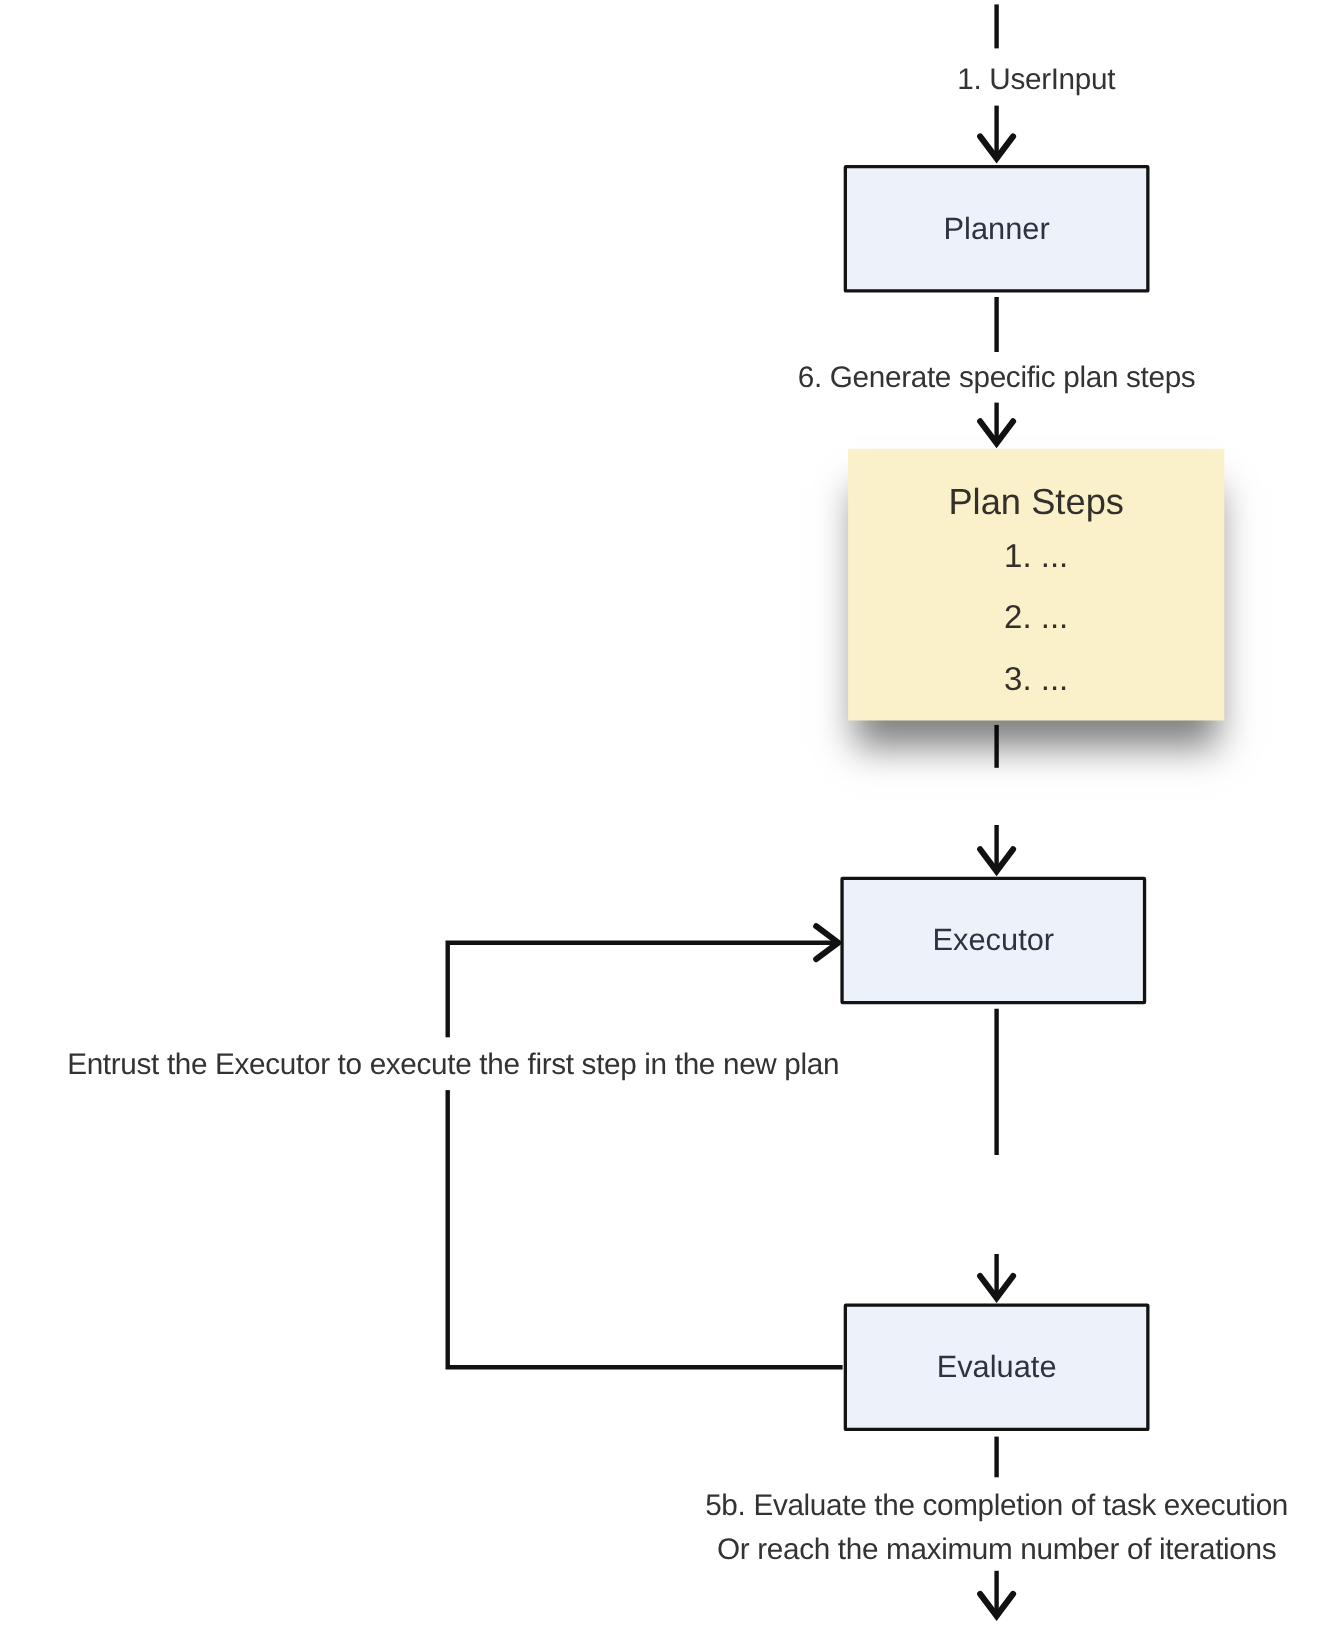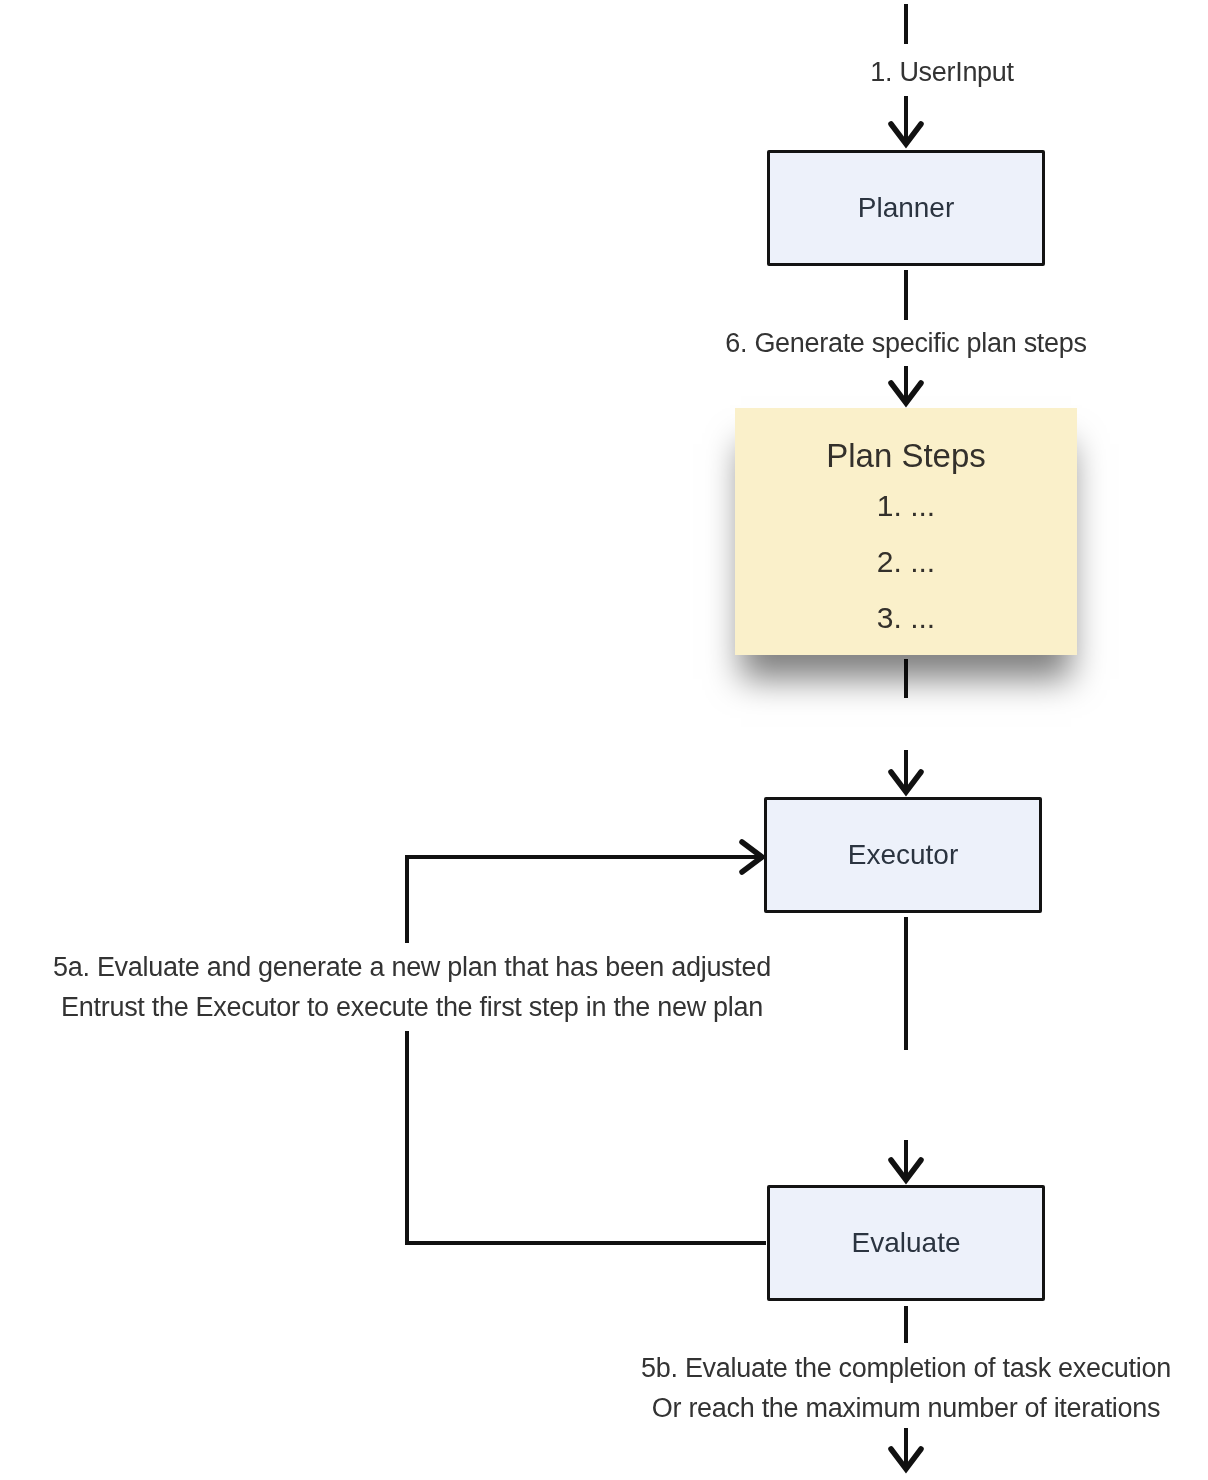--- a/index.html
+++ b/index.html
@@ -36,21 +36,21 @@
     display:flex;align-items:center;justify-content:center;
     font-size:28px;color:var(--node-text);
     z-index:1;
   }
   .node-planner{left:767px;top:150px;}
   .node-executor{left:764px;top:797px;}
   .node-replanner{left:767px;top:1185px;}
 
   .note{
     position:absolute;
-    left:735px;top:408px;width:342px;height:247px;
+    left:771px;top:408px;width:342px;height:247px;
     background:var(--note-fill);
     color:var(--note-text);
     text-align:center;
     padding-top:26px;
     box-shadow:0 30px 32px -6px rgba(0,0,0,0.5);
     z-index:1;
   }
   .note-title{font-size:33px;line-height:44px;}
   .note-item{font-size:30px;line-height:56px;}
 
@@ -98,21 +98,20 @@
     <path class="edge-head" d="M742 842 L762 857 L742 872"></path>
   </svg>
 
   <div class="edge-label" style="left:906px;top:55px;margin-left:36px;">1. UserInput</div>
 
   <div class="edge-label" style="left:906px;top:326px;">6. Generate specific plan steps</div>
 
 
 
   <div class="edge-label two-line on-line" style="left:412px;top:943px;">
-    <div>5a. Evaluate and generate a new plan that has been adjusted</div>
     <div>Entrust the Executor to execute the first step in the new plan</div>
   </div>
 
   <div class="edge-label two-line" style="left:906px;top:1348px;">
     <div>5b. Evaluate the completion of task execution</div>
     <div>Or reach the maximum number of iterations</div>
   </div>
 
   <div class="node node-planner">
     <span>Planner</span>

